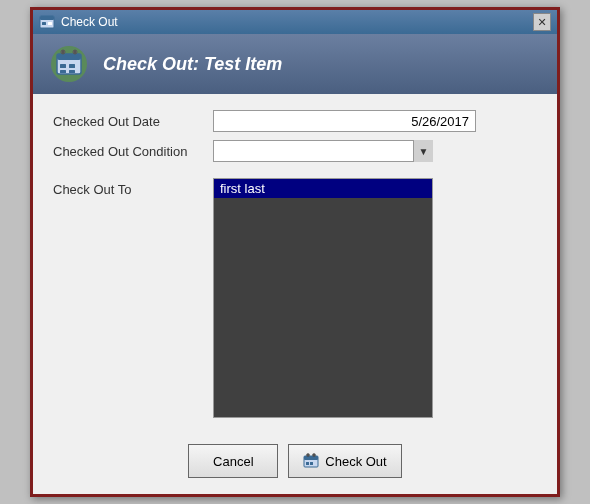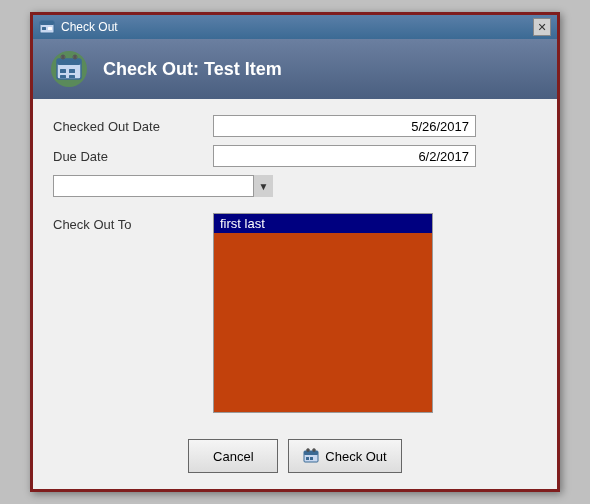--- a/index.html
+++ b/index.html
@@ -65,20 +65,21 @@
       font-size: 11px;
       color: #333;
     }
 
     .dialog-header {
       background: linear-gradient(to bottom, #6b7fa0, #4a5f80);
       padding: 10px 16px;
       display: flex;
       align-items: center;
       gap: 14px;
+      font-style: italic;
     }
 
     .dialog-header-icon {
       width: 40px;
       height: 40px;
     }
 
     .dialog-header-title {
       color: white;
       font-size: 18px;
@@ -155,23 +156,23 @@
 
     .checkout-to-label {
       width: 160px;
       color: #333;
       font-size: 13px;
       padding-top: 4px;
     }
 
     .checkout-to-list {
       width: 220px;
-      height: 200px;
+      height: 240px;
       border: 1px solid #999;
-      background: #c2410c;
+      background: #404040;
       overflow-y: auto;
     }
 
     .list-item-selected {
       background: #000080;
       color: white;
       padding: 2px 6px;
       font-size: 13px;
     }
 
@@ -238,26 +239,23 @@
     <span class="dialog-header-title">Check Out: Test Item</span>
   </div>
 
   <div class="dialog-body">
 
     <div class="form-row">
       <span class="form-label">Checked Out Date</span>
       <input class="form-input" type="text" value="5/26/2017" readonly="" style="">
     </div>
 
+
     <div class="form-row">
-      <span class="form-label">Due Date</span>
-      <input class="form-input" type="text" value="6/2/2017" readonly="" style="">
-    </div>
-
-    <div class="form-row">
+      <span class="form-label">Checked Out Condition</span>
       <div class="form-select-wrapper">
         <select class="form-select">
           <option value=""></option>
           <option value="good">Good</option>
           <option value="fair">Fair</option>
           <option value="poor">Poor</option>
         </select>
         <div class="select-arrow">▼</div>
       </div>
     </div>

